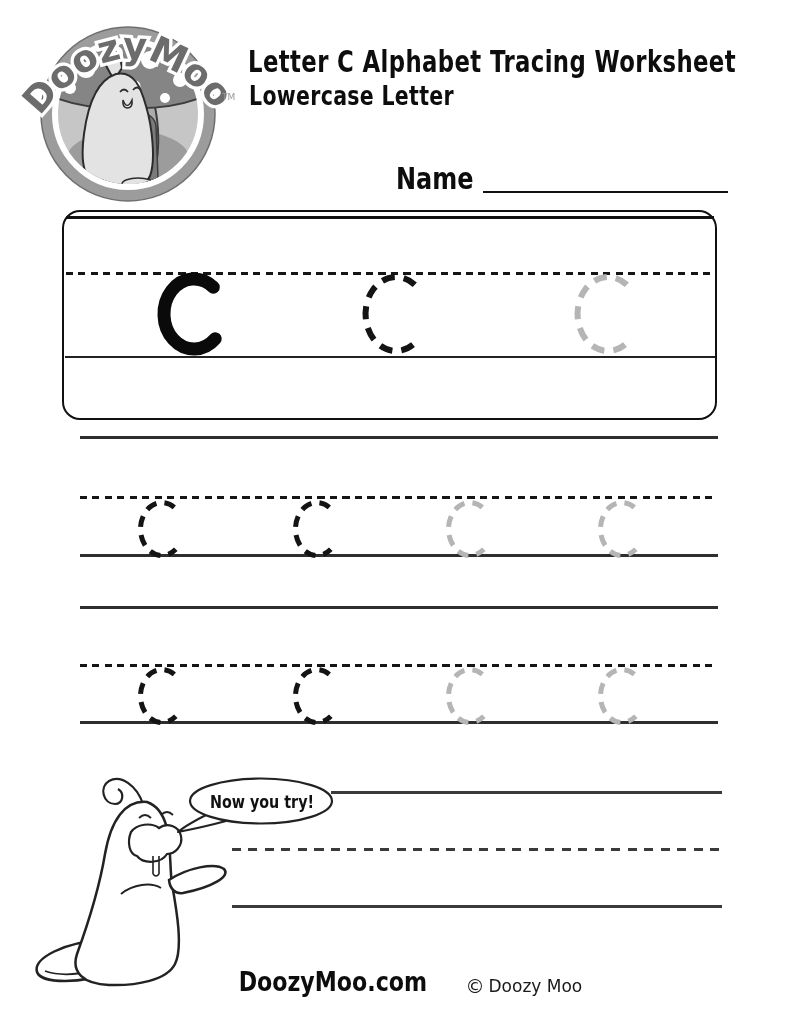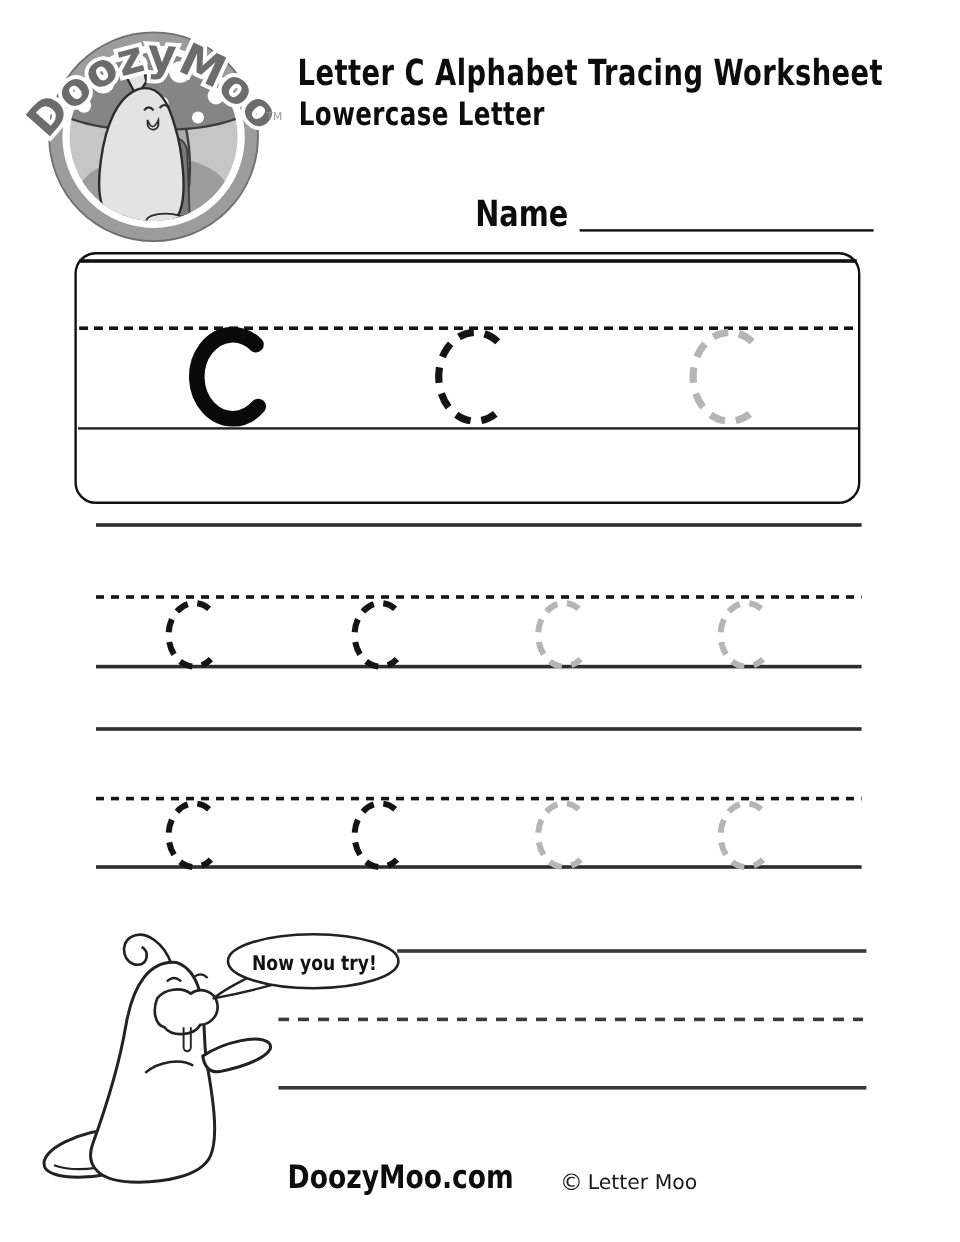--- a/index.html
+++ b/index.html
@@ -148,17 +148,17 @@
   </svg>
 
   <div class="solidline" style="left:331px;top:791px;width:391px;height:3px;background:#3a3a3a"></div>
   <div class="dashline-gray" style="left:232px;top:848px;width:490px"></div>
   <div class="solidline" style="left:232px;top:905px;width:490px;height:3px;background:#3a3a3a"></div>
 
   <div class="footer">
     <span class="site">DoozyMoo.com</span>
     <span class="copyright">
       <span class="sym">©</span>
-      <span>Letter Moo</span>
+      <span>Doozy Moo</span>
     </span>
   </div>
 
 </div>
 
 </body></html>

